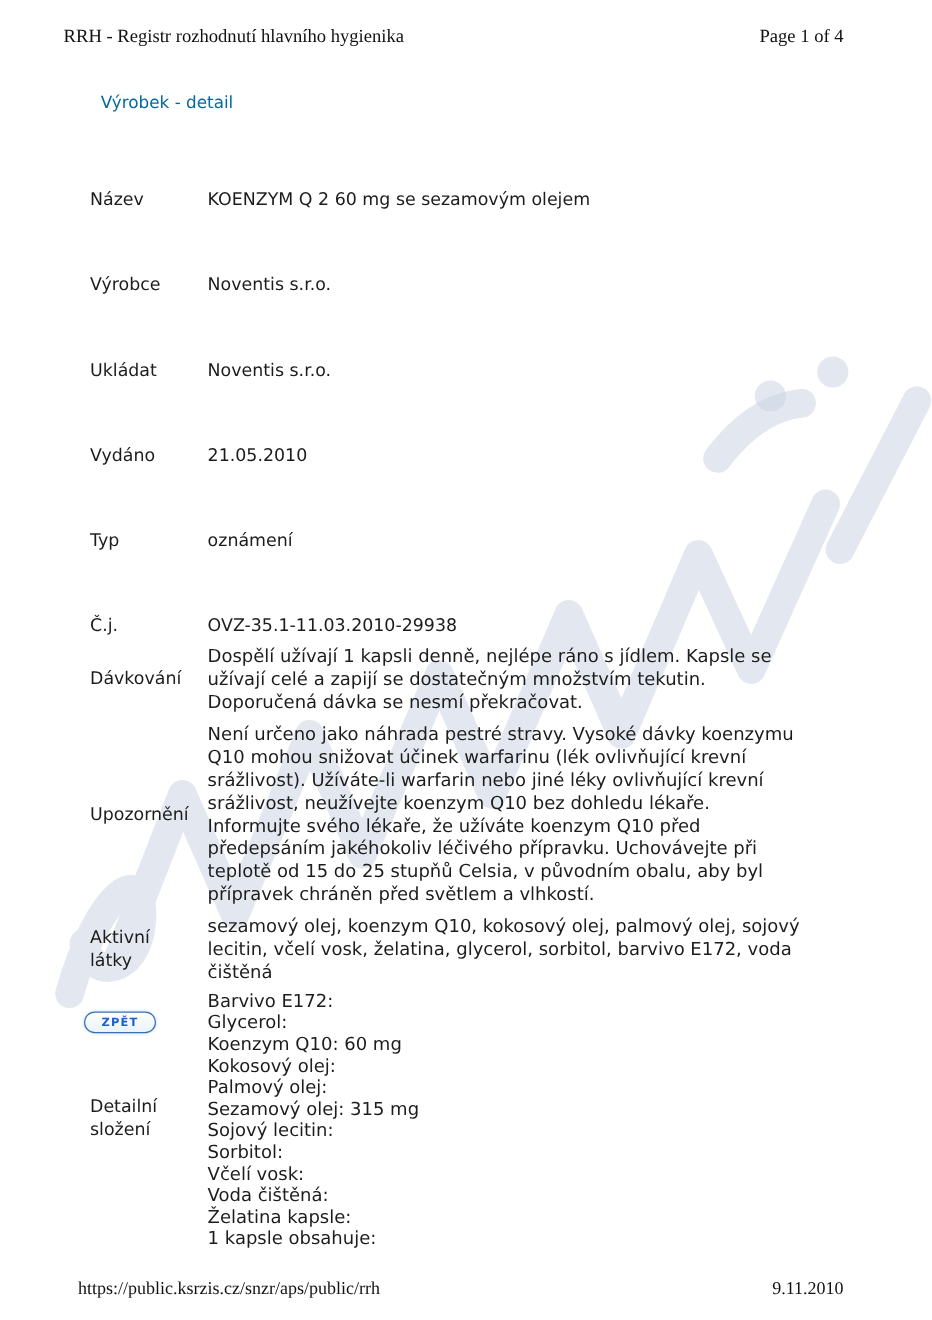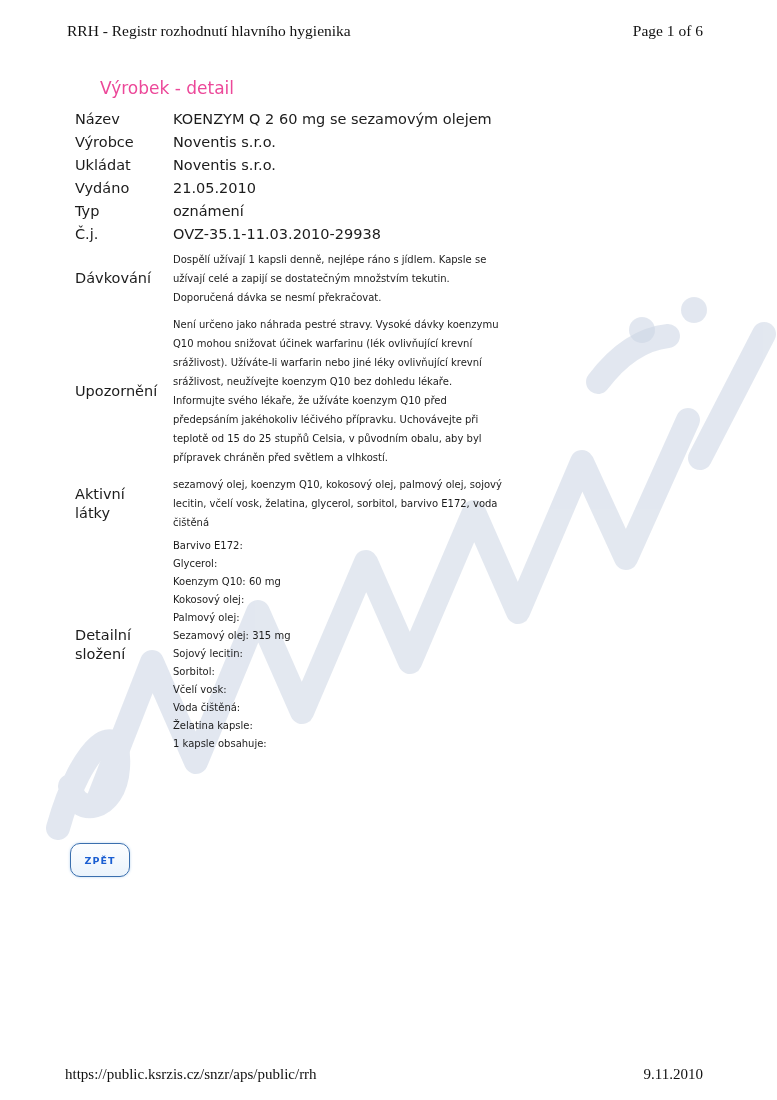--- a/index.html
+++ b/index.html
@@ -9,50 +9,50 @@
     background:#ffffff;
     overflow:hidden;
     font-family:"DejaVu Sans",sans-serif;
     color:#1c1c1c;
     margin:0 auto;
   }
   
   .watermark{position:absolute;inset:0;pointer-events:none;}
   
   .print-header{
-    position:absolute;top:22px;left:67px;right:74px;
+    position:absolute;top:22px;left:53px;right:74px;
     display:flex;justify-content:space-between;align-items:flex-start;
     font-family:"Liberation Serif",serif;font-size:15.5px;color:#111;
   }
   .print-footer{
     position:absolute;top:1066px;left:65px;right:74px;
     display:flex;justify-content:space-between;align-items:baseline;
     font-family:"Liberation Serif",serif;font-size:15px;color:#111;text-align:right;
   }
   .section-title{
-    position:absolute;top:78px;left:100px;
-    font-size:17px;color:#ec4899;
+    position:absolute;top:78px;left:84px;
+    font-size:14px;color:#0369a1;
   }
   
   .detail{
     position:absolute;top:108px;left:75px;width:662px;
   }
-  .row{display:grid;grid-template-columns:98px 1fr;}
+  .row{display:grid;grid-template-columns:98px 1fr;margin-top:48px;}
   .row.simple{line-height:23px;font-size:14.5px;}
   .row.block{align-items:center;margin-top:6px;}
   .row.block .label{font-size:14.5px;line-height:19px;white-space:pre-line;align-self:center;}
-  .value-par{font-size:10px;line-height:19px;white-space:pre-line;}
+  .value-par{font-size:15px;line-height:19px;white-space:pre-line;}
   .value-par + .value-par{margin-top:22px;}
   .row.dosage{margin-top:4px;}
   .row.composition .value-par{line-height:18px;}
   .row.composition{margin-top:5px;}
   
   .back-btn{
     position:absolute;top:843px;left:70px;
-    min-width:60px;height:34px;
+    min-width:60px;height:18px;
     border:1.6px solid #3a6fae;
     border-radius:10px;
     background:linear-gradient(#fdfeff,#eaf3fc);
     box-shadow:0 0 3px #b9d4ef;
     color:#1a5ed2;
     font-size:9.5px;font-weight:bold;letter-spacing:1px;
     display:flex;align-items:center;justify-content:center;
     padding:0 10px;box-sizing:border-box;
     cursor:pointer;
     font-family:"DejaVu Sans",sans-serif;
@@ -71,21 +71,21 @@
       <path d="M 700 458 L 764 334"></path>
     </g>
     <g opacity="0.55" fill="#ccd5e4">
       <circle cx="642" cy="330" r="13"></circle>
       <circle cx="694" cy="310" r="13"></circle>
     </g>
   </svg>
 
   <div class="print-header">
     <span>RRH - Registr rozhodnutí hlavního hygienika</span>
-    <span>Page 1 of 6</span>
+    <span>Page 1 of 4</span>
   </div>
 
   <div class="section-title">Výrobek - detail</div>
 
   <div class="detail">
 
     <div class="row simple">
       <span class="label">Název</span>
       <span class="value">KOENZYM Q 2 60 mg se sezamovým olejem</span>
     </div>

